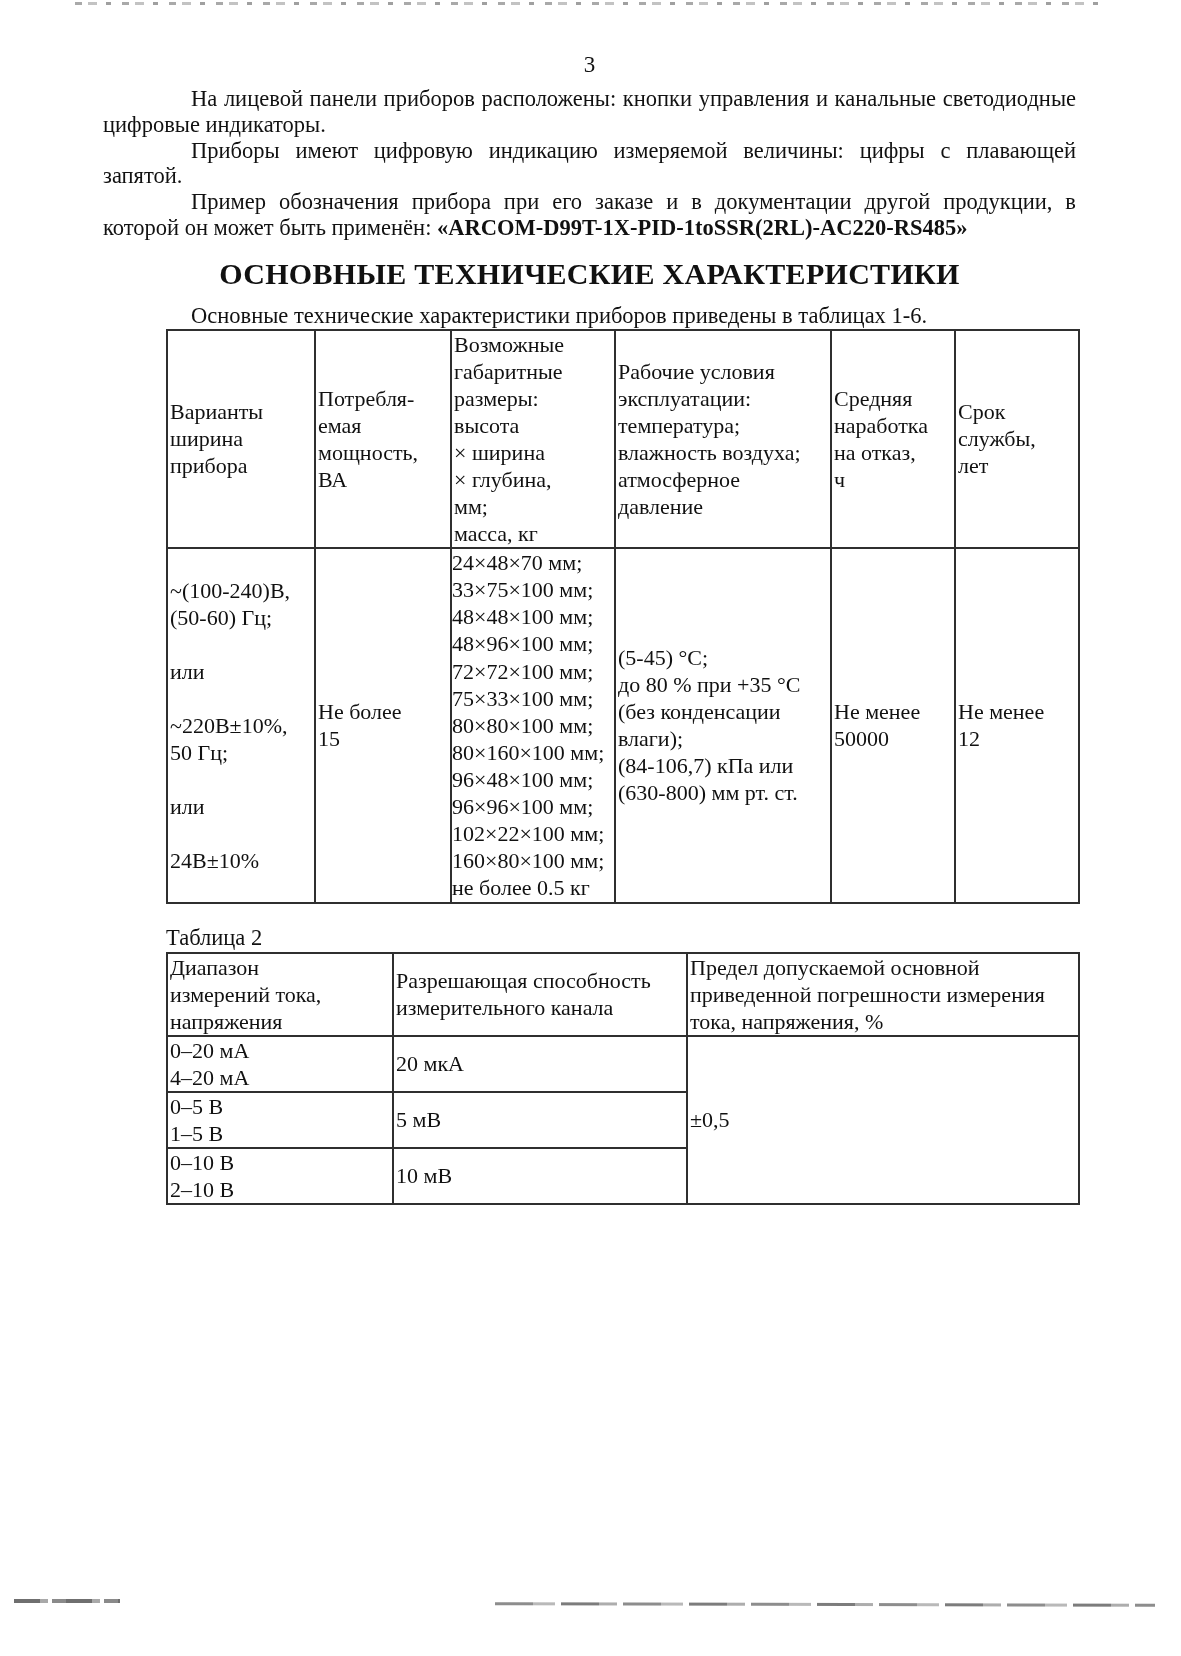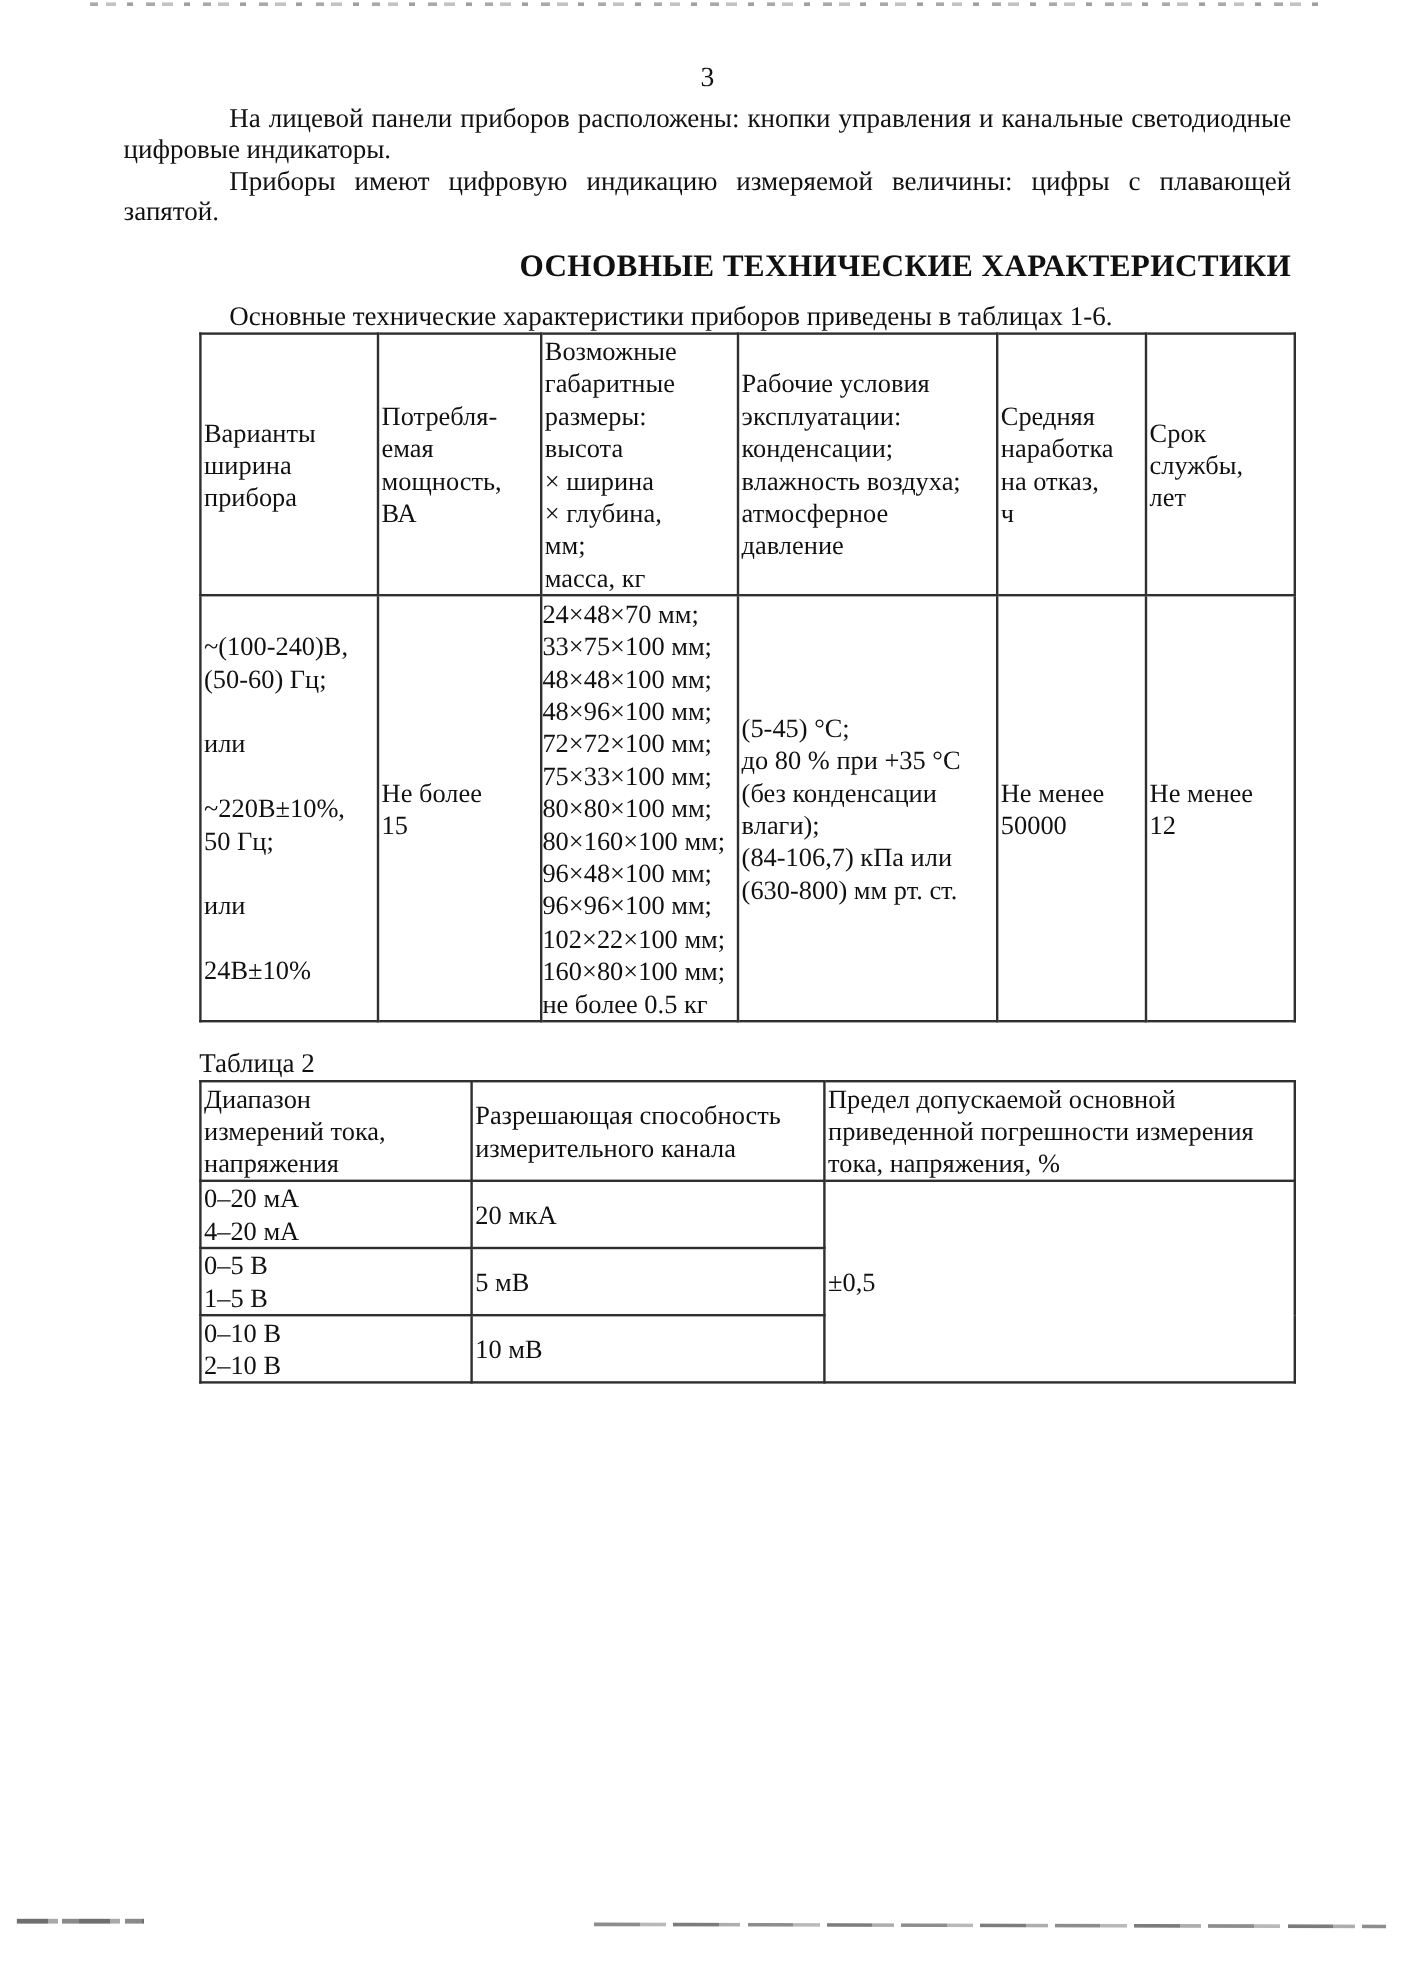--- a/index.html
+++ b/index.html
@@ -52,24 +52,24 @@
     margin: 0;
     font-size: 22.5px;
     line-height: 25.8px;
     text-align: justify;
     text-indent: 88px;
   }
   .model-code { font-weight: bold; }
 
   .section-heading {
     margin: 20px 0 16px 0;
-    font-size: 26px;
+    font-size: 30px;
     line-height: 26px;
     font-weight: bold;
-    text-align: right;
+    text-align: center;
     letter-spacing: .3px;
   }
   .intro-par {
     margin: 15px 0 0 0;
     font-size: 22.5px;
     line-height: 26px;
     text-indent: 88px;
   }
 
   .tables-wrap { margin-left: 63px; width: 914px; }
@@ -115,20 +115,21 @@
 <div class="page">
 
   <div class="scan-line-top"></div>
 
   <div class="content">
 
     <div class="page-number">3</div>
 
     <p class="body-par">На лицевой панели приборов расположены: кнопки управления и канальные светодиодные цифровые индикаторы.</p>
     <p class="body-par">Приборы имеют цифровую индикацию измеряемой величины: цифры с плавающей запятой.</p>
+    <p class="body-par"><span>Пример обозначения прибора при его заказе и в документации другой продукции, в которой он может быть применён: </span><span class="model-code">«ARCOM-D99T-1X-PID-1toSSR(2RL)-AC220-RS485»</span></p>
 
     <h1 class="section-heading">ОСНОВНЫЕ ТЕХНИЧЕСКИЕ ХАРАКТЕРИСТИКИ</h1>
 
     <p class="intro-par">Основные технические характеристики приборов приведены в таблицах 1-6.</p>
 
     <div class="tables-wrap">
 
 
       <table class="spec" id="table1">
         <colgroup>
@@ -151,21 +152,21 @@
           <th class="lines">Возможные
 габаритные
 размеры:
 высота
 × ширина
 × глубина,
 мм;
 масса, кг</th>
           <th class="lines">Рабочие условия
 эксплуатации:
-конденсации;
+температура;
 влажность воздуха;
 атмосферное
 давление</th>
           <th class="lines">Средняя
 наработка
 на отказ,
 ч</th>
           <th class="lines">Срок
 службы,
 лет</th>

